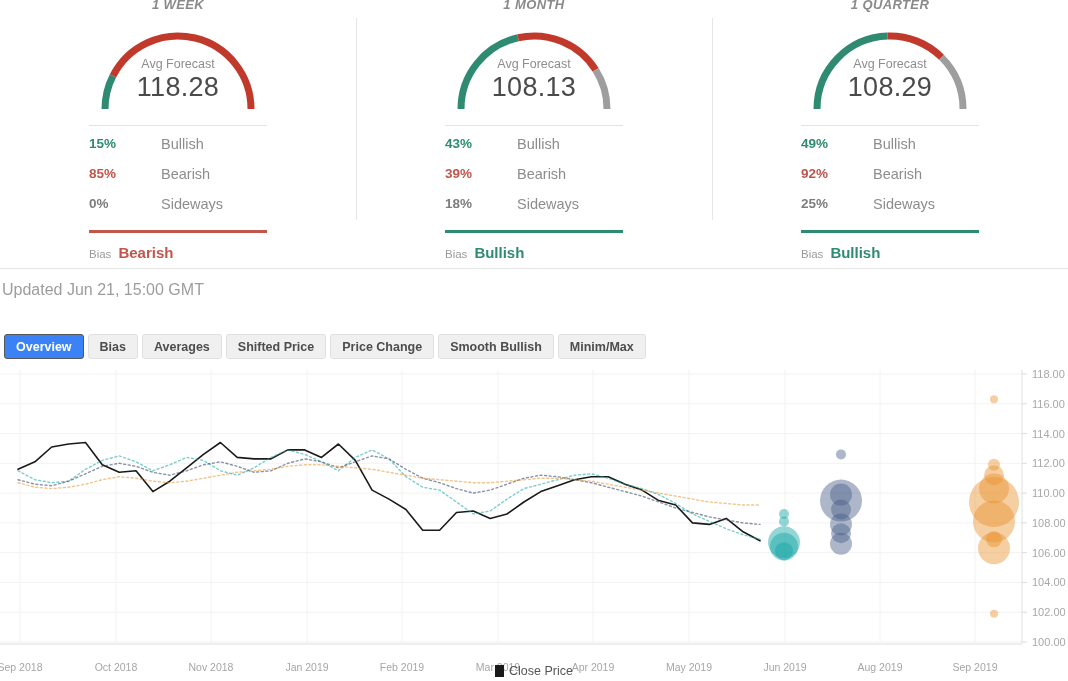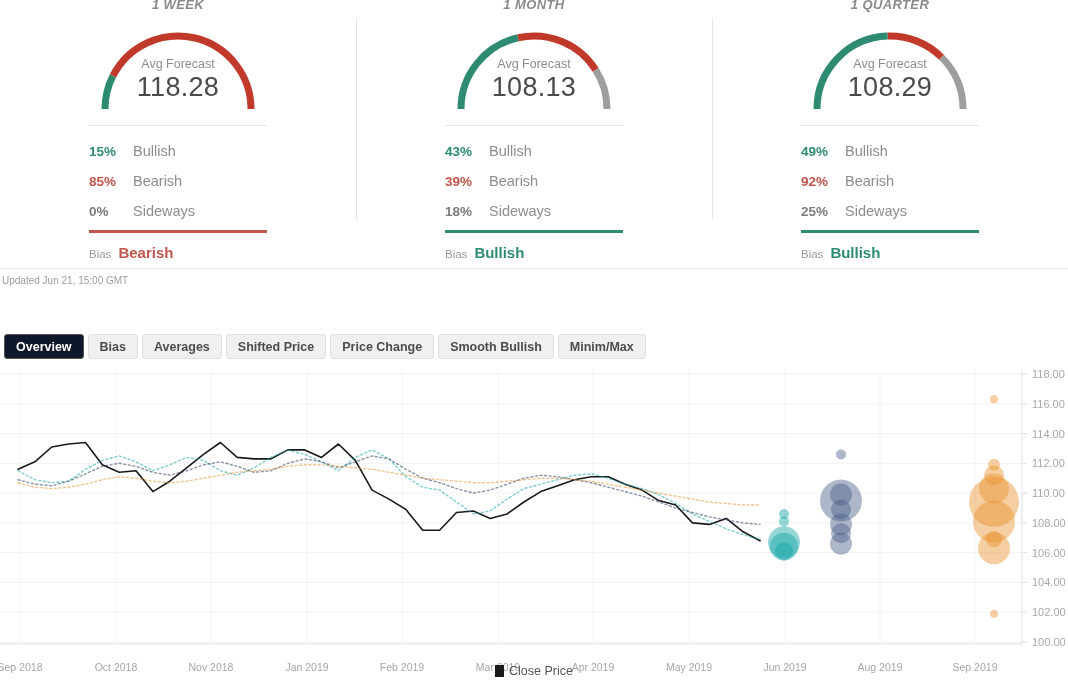--- a/index.html
+++ b/index.html
@@ -37,21 +37,21 @@
   .gauge-label { font-size:12.5px; color:#8d8d8d; line-height:15px; }
   .gauge-value {
     font-size:27px; color:#4a4a4a; line-height:31px; font-weight:normal;
     letter-spacing:.3px;
   }
   .sep {
     width:178px; height:1px; background:#e4e4e4; margin-top:10px;
   }
   .rows { width:178px; margin-top:10px; }
   .row {
-    display:flex; align-items:center; height:30px;
+    display:flex; align-items:flex-start; height:30px;gap:28px;
   }
   .row .pct {
     width:44px; font-size:13.5px; font-weight:bold; text-align:left;
   }
   .row .lbl { font-size:14.5px; color:#8d8d8d; }
   .pct.bull { color:#2e8b72; }
   .pct.bear { color:#c0564c; }
   .pct.side { color:#7d7d7d; }
   .bias-bar { width:178px; height:3px; margin-top:4px; }
   .bias-line { width:178px; margin-top:11px; display:flex; align-items:baseline; }
@@ -60,36 +60,36 @@
   .bias-val.bearish { color:#c0564c; }
   .bias-val.bullish { color:#2e8b72; }
 
   .panels-bottom-rule {
     position:absolute; left:0; top:268px; width:1068px; height:1px;
     background:#e6e6e6;
   }
 
   
   .updated {
-    position:absolute; left:2px; top:275px;
-    font-size:10px; color:#9d9d9d;
+    position:absolute; left:2px; top:281px;
+    font-size:16px; color:#9d9d9d;
   }
 
   
   .tabs {
     position:absolute; left:4px; top:334px;
     display:flex; gap:4px; align-items:flex-end;
   }
   .tab {
     height:25px; line-height:25px; padding:0 11px;
     font-size:12.5px; font-weight:bold; color:#4d4d4d;
     background:#f0f0f0; border:1px solid #e0e0e0;
     border-radius:3px; cursor:pointer; white-space:nowrap;
   }
-  .tab.active { background:#0f172a; border-color:#565656; color:#ffffff; }
+  .tab.active { background:#3b82f6; border-color:#565656; color:#ffffff; }
 
   
   .chart {
     position:absolute; left:0; top:368px; width:1068px; height:313px;
   }
   .chart svg { display:block; }
   .legend {
     position:absolute; left:0; top:664px; width:1068px;
     display:flex; justify-content:center; align-items:center; gap:14px;flex-direction:column;
   }

